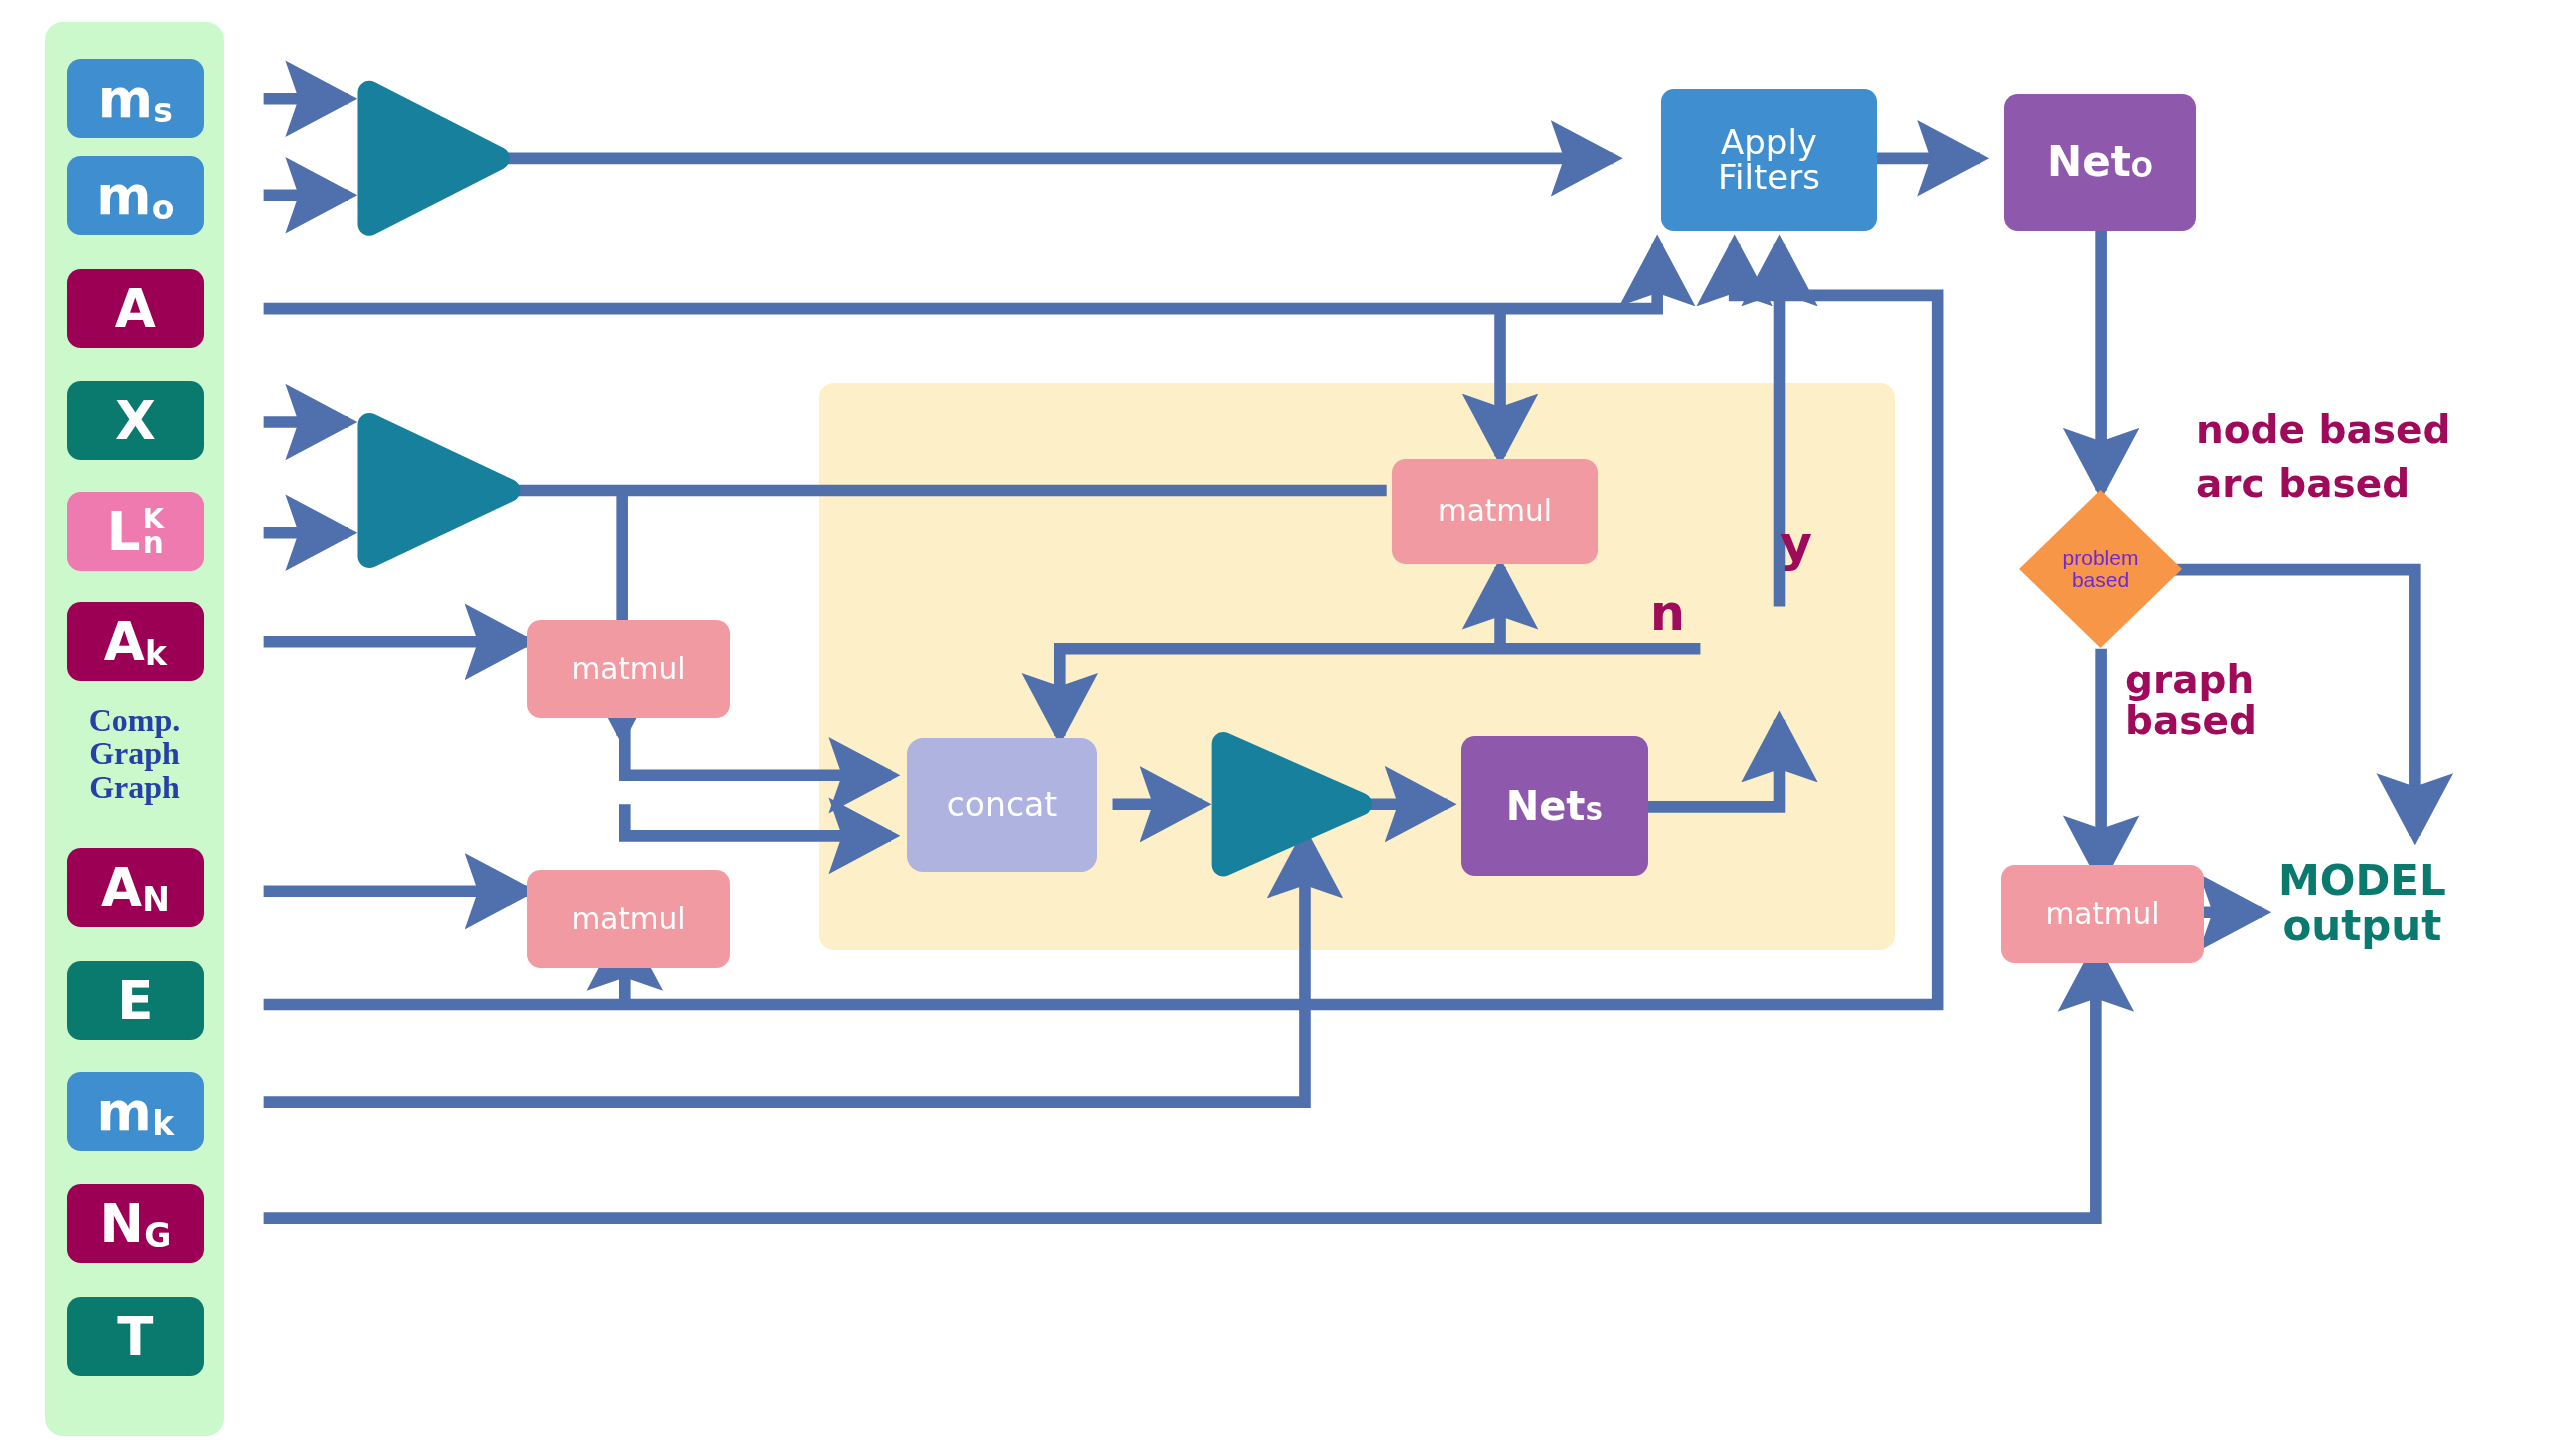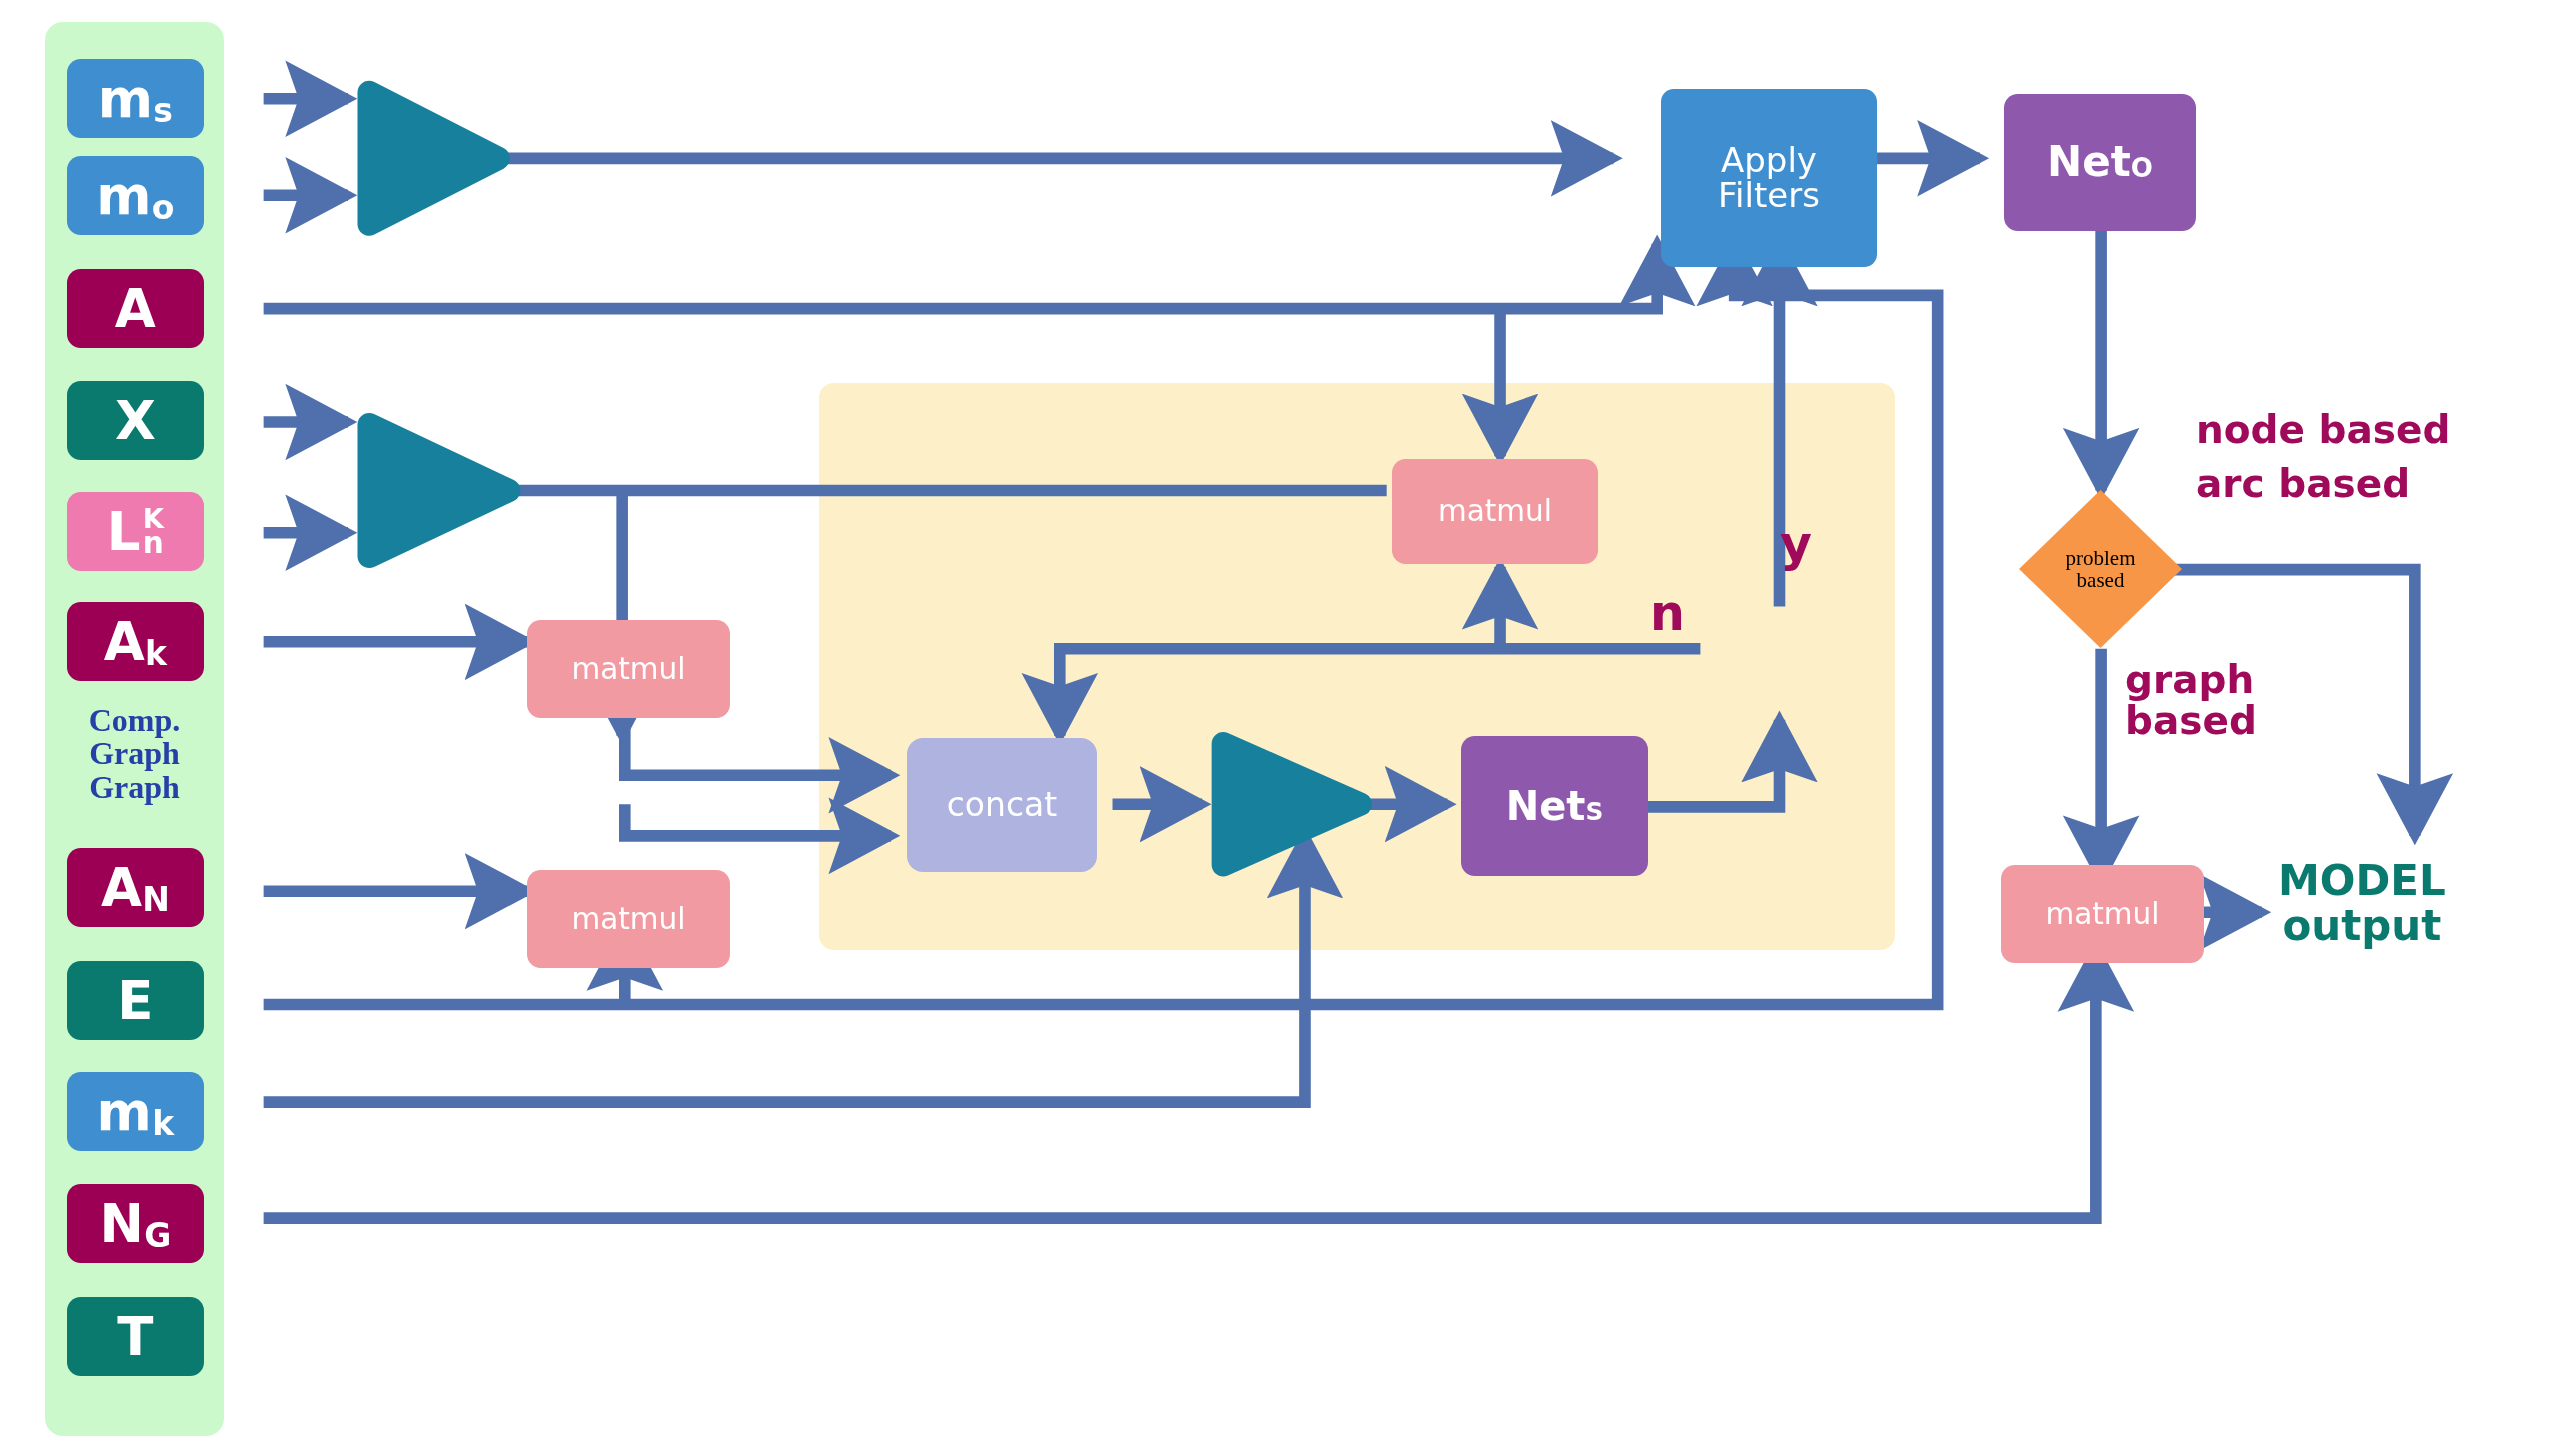--- a/index.html
+++ b/index.html
@@ -45,21 +45,21 @@
   .node.applyf{background:#3e8ed0;font-size:34px;font-weight:500;border-radius:12.7px;}
   .node .sfx{font-size:.62em;position:relative;top:.22em;}
 
   .diamond{position:absolute;}
   .diamond .dshape{
     position:absolute;inset:0;background:#f79646;
     clip-path:polygon(50% 0%,100% 50%,50% 100%,0% 50%);
   }
   .diamond .dtxt{
     position:absolute;inset:0;display:flex;align-items:center;justify-content:center;
-    color:#000000;font-family:Liberation Serif, serif;text-align:center;line-height:1.05;
+    color:#6d28d9;font-family:Liberation Sans, sans-serif;text-align:center;line-height:1.05;
   }
 
   .freetxt{position:absolute;font-family:"DejaVu Sans", sans-serif;font-weight:700;line-height:1.06;}
   .c-magenta{color:#a00a5a;}
   .c-teal{color:#0a7a6e;}
 
   svg.wires{position:absolute;left:0;top:0;width:2563px;height:1455px;pointer-events:none;}
 </style>
 </head>
 <body>
@@ -183,21 +183,21 @@
       <path d="M4130,1730 L4290,1730" marker-end="url(#ah)"></path>
     </g>
 
     <g fill="#17809c" stroke="#17809c" stroke-width="44" stroke-linejoin="round">
       <path d="M700,175 L945,300 L700,425 Z"></path>
       <path d="M700,805 L965,930 L700,1055 Z"></path>
       <path d="M2320,1410 L2580,1525 L2320,1640 Z"></path>
     </g>
   </svg>
 
-  <div class="node applyf" style="left:1661px;top:89px;width:216px;height:178px;">
+  <div class="node applyf" style="left:1661px;top:89px;width:216px;height:142px;">
     <div>
       <div>Apply</div>
       <div>Filters</div>
     </div>
   </div>
 
   <div class="node neto" style="left:2004px;top:94px;width:192px;height:137px;">
     <span>Net</span>
       <span class="sfx">O</span>
   </div>

